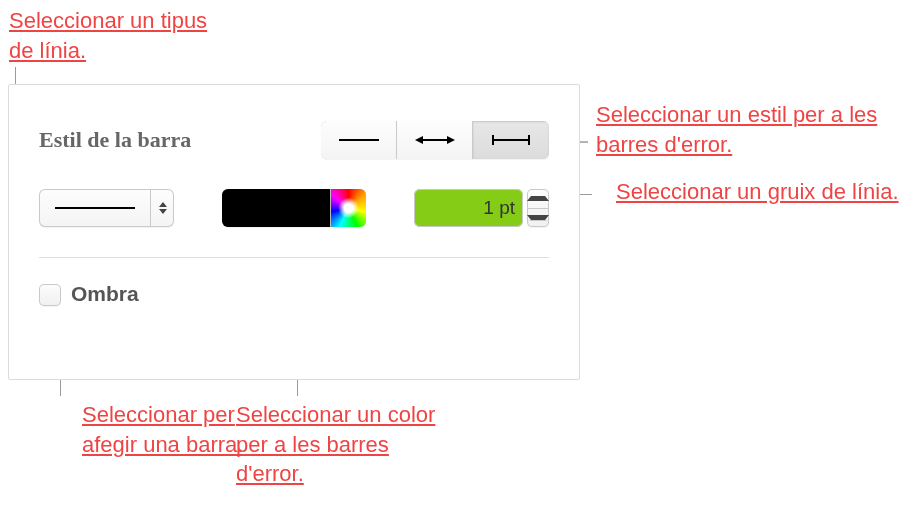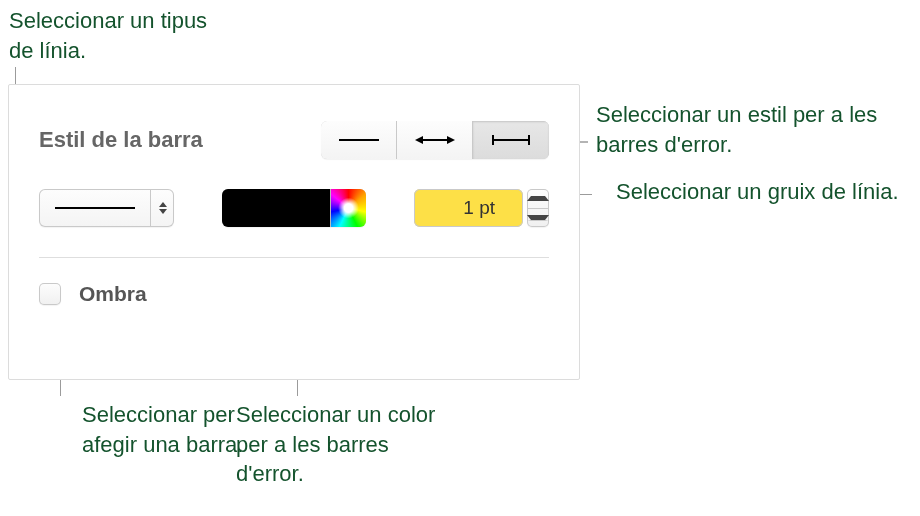--- a/index.html
+++ b/index.html
@@ -2,50 +2,50 @@
 <html><head>
 <meta charset="utf-8">
 <style>
   *{box-sizing:border-box;margin:0;padding:0;}
   html,body{width:920px;height:516px;background:#fff;font-family:-apple-system,Helvetica,Arial,sans-serif;color:#333;}
   .panel{position:absolute;left:8px;top:84px;width:572px;height:296px;border:1px solid #dcdcdc;border-radius:2px;background:#fff;padding:36px 30px 28px 30px;overflow:hidden;}
   .panel-bg{position:absolute;inset:0;background:linear-gradient(#fbfbfb,#fff);}
   .panel>*{position:relative;z-index:1;}
   .row{display:flex;align-items:center;}
   .row.header{margin-bottom:30px;}
-  .title{font-size:22px;font-weight:600;color:#666;}
+  .title{font-size:22px;font-weight:600;color:#666;font-family:Liberation Serif, serif;}
   .segmented{margin-left:auto;display:flex;height:38px;border-radius:6px;overflow:hidden;box-shadow:inset 0 0 0 1px #c9c9c9, 0 1px 1px rgba(0,0,0,.05);}
   .seg-btn{width:76px;display:flex;align-items:center;justify-content:center;background:linear-gradient(#fdfdfd,#f4f4f4);border-right:1px solid #c9c9c9;}
   .seg-btn:last-child{border-right:none;}
   .seg-btn.active{background:linear-gradient(#e7e7e7,#dcdcdc);box-shadow:inset 0 1px 2px rgba(0,0,0,.15);}
   .glyph svg{display:block;}
   .row.controls{gap:48px;margin-bottom:30px;}
   .popup{display:flex;align-items:center;height:38px;border-radius:6px;box-shadow:inset 0 0 0 1px #c9c9c9, 0 1px 1px rgba(0,0,0,.05);background:linear-gradient(#fdfdfd,#f4f4f4);}
   .line-popup{width:140px;}
   .line-preview{flex:1;display:flex;align-items:center;justify-content:center;}
   .line-preview .bar{width:80px;height:2px;background:#000;}
   .arrows{width:24px;height:100%;border-left:1px solid #c9c9c9;display:flex;flex-direction:column;align-items:center;justify-content:center;gap:2px;}
   .arrows .tri{width:0;height:0;border-left:4px solid transparent;border-right:4px solid transparent;}
   .arrows .up{border-bottom:5px solid #444;}
   .arrows .down{border-top:5px solid #444;}
   .color-well{display:flex;height:38px;width:148px;border-radius:6px;overflow:hidden;box-shadow:inset 0 0 0 1px #c9c9c9, 0 1px 1px rgba(0,0,0,.05);}
   .swatch{flex:1;background:#000;}
   .wheel{width:36px;background:conic-gradient(red,orange,yellow,lime,cyan,blue,magenta,red);position:relative;border-left:1px solid #bbb;}
   .wheel:after{content:"";position:absolute;inset:6px;border-radius:50%;background:radial-gradient(circle,#fff 25%,transparent 60%);}
   .stepper{display:flex;height:38px;width:140px;margin-left:auto;}
-  .stepper-field{flex:1;border-radius:6px;box-shadow:inset 0 0 0 1px #c9c9c9;background:#fde047;display:flex;align-items:center;justify-content:flex-end;padding-right:28px;font-size:19px;color:#333;}
+  .stepper-field{flex:1;border-radius:6px;box-shadow:inset 0 0 0 1px #c9c9c9;background:#84cc16;display:flex;align-items:center;justify-content:flex-end;padding-right:8px;font-size:19px;color:#333;}
   .stepper-ctrl{width:22px;margin-left:4px;display:flex;flex-direction:column;border-radius:5px;box-shadow:inset 0 0 0 1px #c9c9c9, 0 1px 1px rgba(0,0,0,.05);background:linear-gradient(#fdfdfd,#f0f0f0);overflow:hidden;}
   .stepper-ctrl div{flex:1;display:flex;align-items:center;justify-content:center;}
   .stepper-ctrl div:first-child{border-bottom:1px solid #c9c9c9;}
   .stepper-ctrl .tri{width:0;height:0;border-left:4px solid transparent;border-right:4px solid transparent;}
   .divider{height:1px;background:#dedede;margin:4px 0 24px;}
-  .shadow-row{display:flex;align-items:center;gap:18px;}
+  .shadow-row{display:flex;align-items:flex-end;gap:10px;}
   .checkbox{width:22px;height:22px;border-radius:5px;background:linear-gradient(#fdfdfd,#f0f0f0);box-shadow:inset 0 0 0 1px #c9c9c9, 0 1px 1px rgba(0,0,0,.05);}
   .shadow-label{font-size:21px;font-weight:600;color:#555;}
-  .callout{position:absolute;font-size:22px;line-height:1.35;color:#14532d;}
+  .callout{position:absolute;font-size:22px;line-height:1.35;color:#ef4444;text-decoration:underline;}
   .callout.top{left:9px;top:6px;width:200px;}
   .callout.right1{left:596px;top:100px;width:300px;}
   .callout.right2{left:596px;top:177px;width:300px;margin-left:20px;}
   .callout.bottom1{left:82px;top:400px;width:170px;}
   .callout.bottom2{left:236px;top:400px;width:200px;}
   .lead{position:absolute;background:#9b9b9b;}
   .brace{position:absolute;}
 </style>
 </head>
 <body>

